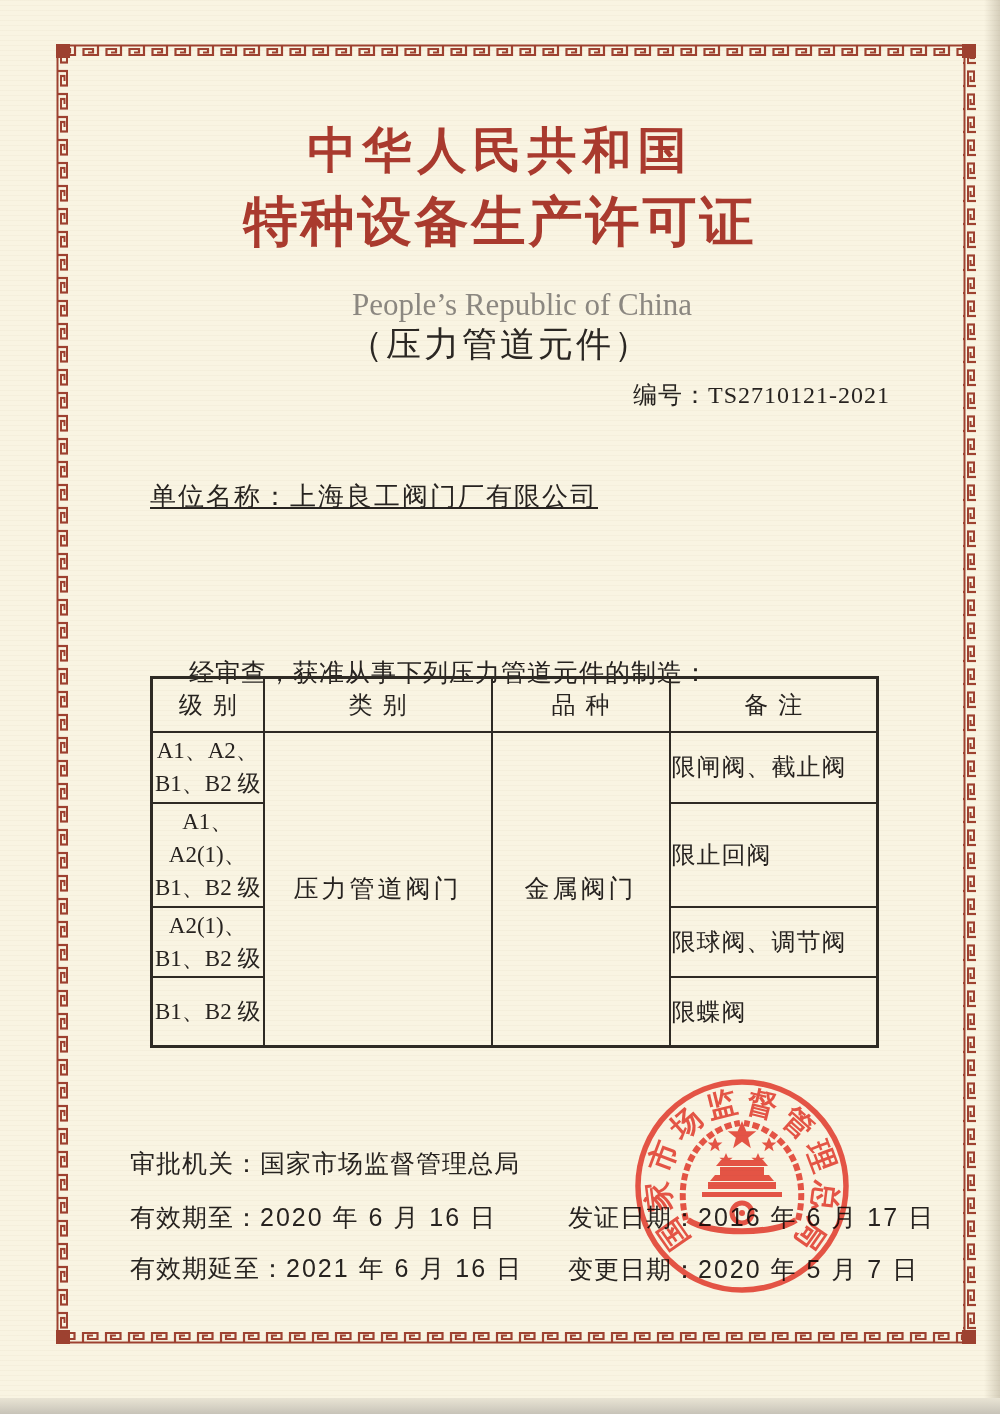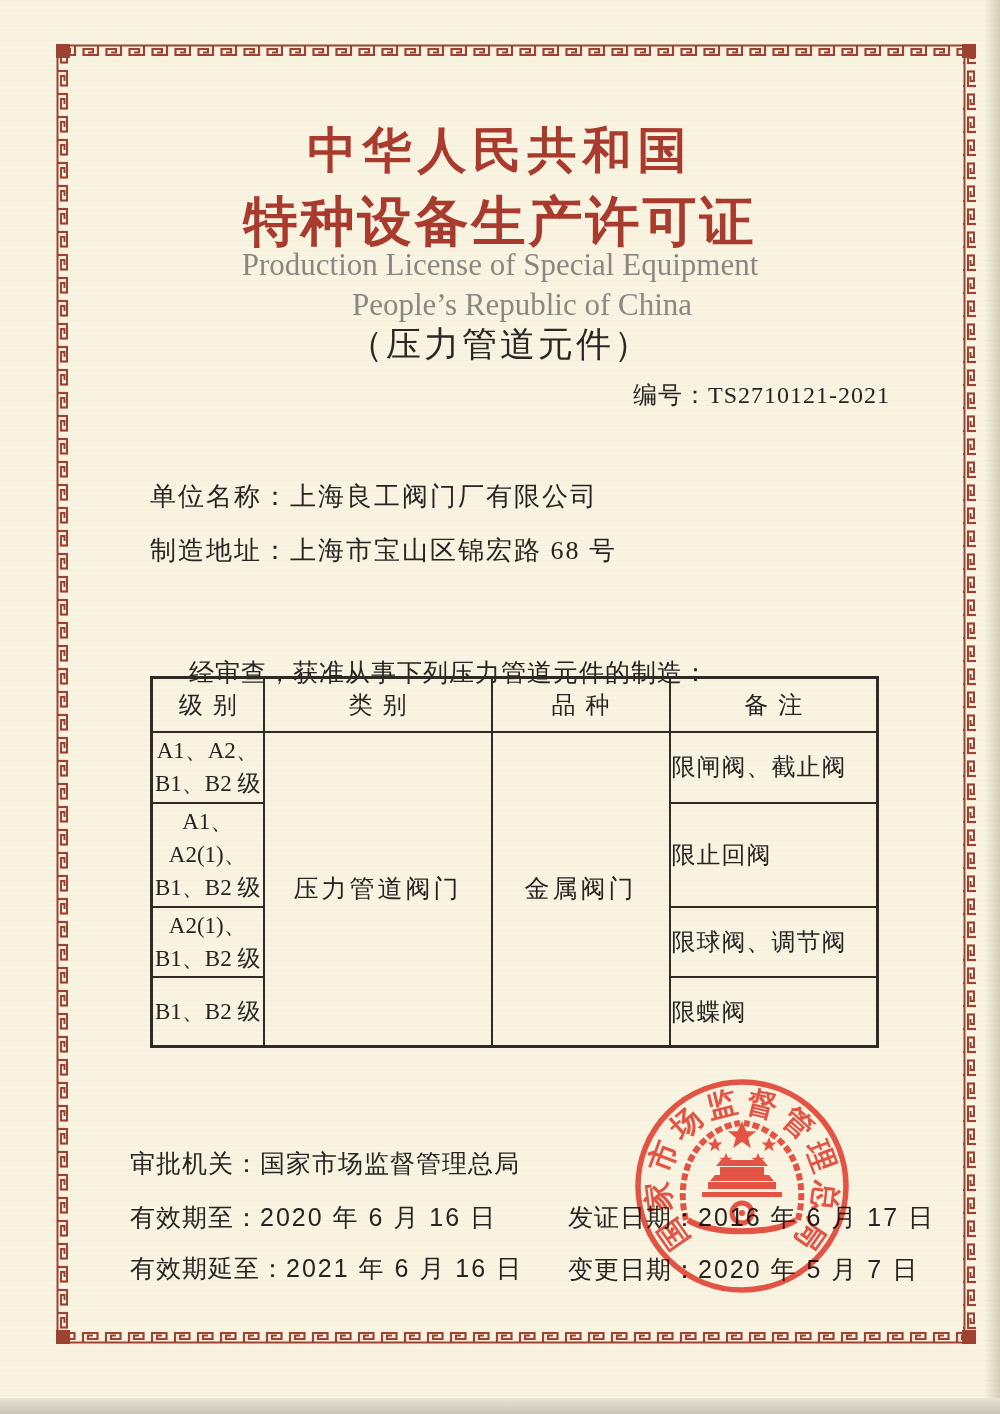--- a/index.html
+++ b/index.html
@@ -18,21 +18,21 @@
   .title-cn{left:0;right:0;text-align:center;font-weight:700;color:#a93a2e;}
   .title-cn1{top:118px;font-size:49px;letter-spacing:6px;}
   .title-cn2{top:186px;font-size:54px;letter-spacing:3px;}
   .title-en{left:0;right:0;text-align:center;color:#8b8780;font-size:31px;}
   .title-en1{top:247px;}
   .title-en2{top:287px;margin-left:44px;}
   .subtitle{top:321px;left:0;right:0;text-align:center;font-size:35px;letter-spacing:3px;color:#2b2723;}
   .license-line{top:379px;right:110px;font-size:24px;letter-spacing:1px;}
   
   .info-line{left:150px;font-size:26px;letter-spacing:2px;}
-  .info-company{top:479px;}
+  .info-company{top:479px;text-decoration:underline;}
   .info-address{top:533px;}
   .approve-note{left:189px;top:636px;font-size:25px;letter-spacing:1px;margin-top:20px;}
   
   .lic-table{position:absolute;left:150px;top:676px;border-collapse:collapse;table-layout:fixed;}
   .lic-table th,.lic-table td{border:2px solid #2e2a24;font-weight:400;}
   .lic-table{border:3px solid #2e2a24;}
   .lic-table th{font-size:24px;letter-spacing:10px;text-indent:10px;height:50px;}
   .col-level{width:112px;}
   .col-cat{width:228px;}
   .col-var{width:178px;}
@@ -81,33 +81,29 @@
     <rect x="0" y="0" width="13" height="1300" fill="url(#meaL)"></rect>
     <rect x="907" y="0" width="13" height="1300" fill="url(#meaR)"></rect>
     <rect x="0" y="0" width="14" height="14" fill="#9d4130"></rect>
     <rect x="906" y="0" width="14" height="14" fill="#9d4130"></rect>
     <rect x="0" y="1286" width="14" height="14" fill="#9d4130"></rect>
     <rect x="906" y="1286" width="14" height="14" fill="#9d4130"></rect>
   </svg>
 
   <div class="abs title-cn title-cn1">中华人民共和国</div>
   <div class="abs title-cn title-cn2">特种设备生产许可证</div>
-  <div class="abs title-en title-en1">Production License of Special Equipment</div>
   <div class="abs title-en title-en2">People’s Republic of China</div>
   <div class="abs subtitle">（压力管道元件）</div>
 
   <div class="abs license-line">
     <span>编号：</span><span>TS2710121-2021</span>
   </div>
 
   <div class="abs info-line info-company">
     <span>单位名称：</span><span>上海良工阀门厂有限公司</span>
-  </div>
-  <div class="abs info-line info-address">
-    <span>制造地址：</span><span>上海市宝山区锦宏路 68 号</span>
   </div>
 
   <div class="abs approve-note">经审查，获准从事下列压力管道元件的制造：</div>
 
   <table class="lic-table">
     <colgroup>
       <col class="col-level">
         <col class="col-cat">
         <col class="col-var">
         <col class="col-rem">

